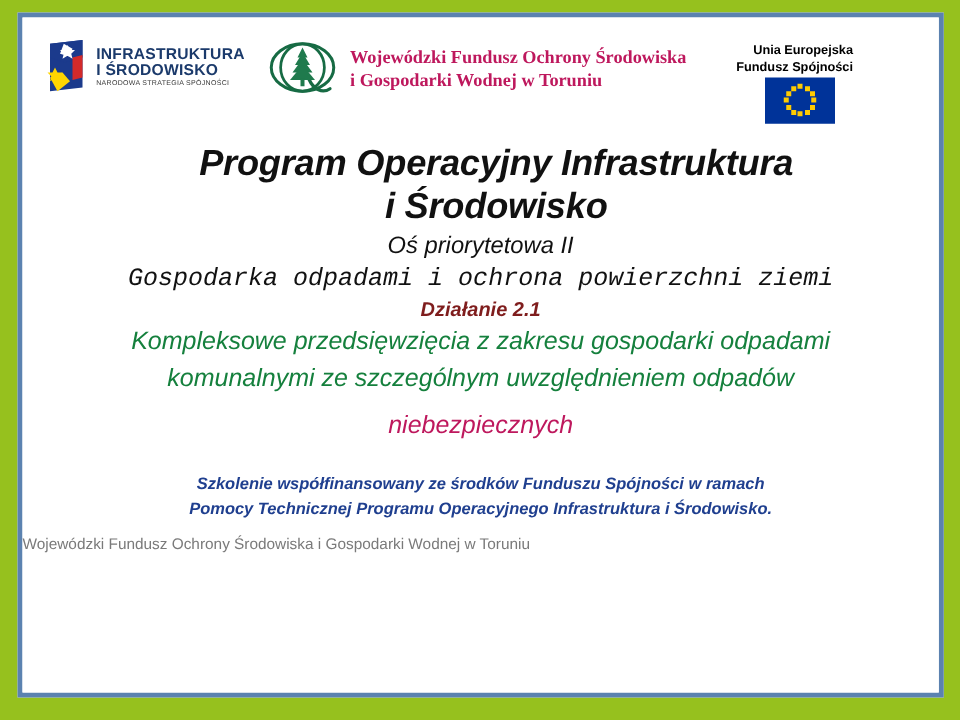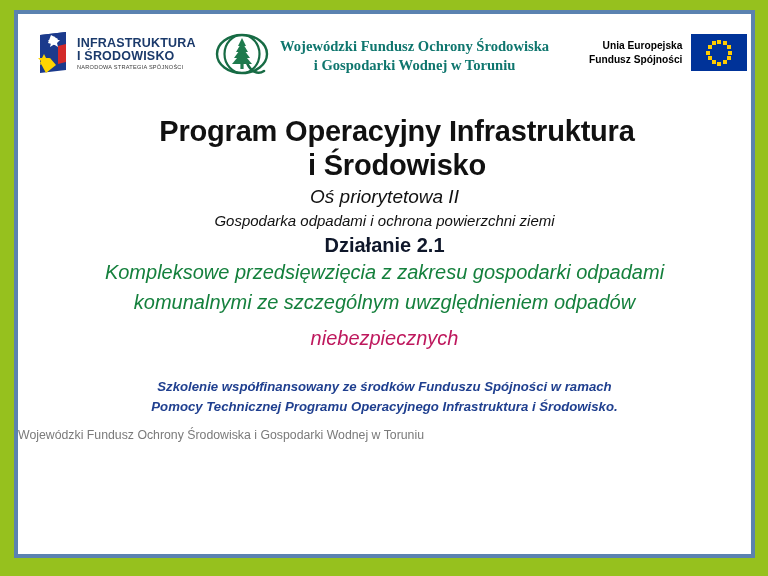--- a/index.html
+++ b/index.html
@@ -96,28 +96,28 @@
     width: 56px;
     height: 52px;
     position: relative;
     margin-right: 10px;
     flex: none;
   }
   .wfos-text {
     font-family: "Liberation Serif", serif;
     font-weight: bold;
     font-size: 14.6px;
-    color: #0f766e;
+    color: #be185d;
     line-height: 1.28;
-    text-align: center;
+    text-align: left;
     white-space: nowrap;
   }
 
   
-  .logo-ue { left: 571px; top: 4px; }
+  .logo-ue { left: 571px; top: 4px; flex-direction: column; }
   .ue-text {
     font-family: "Liberation Sans", sans-serif;
     font-weight: bold;
     font-size: 10.2px;
     color: #000000;
     line-height: 1.35;
     text-align: right;
     margin-right: 9px;
     white-space: nowrap;
   }
@@ -139,48 +139,50 @@
   .title-block {
     position: absolute;
     left: 0;
     top: 100px;
     width: 733px;
     text-align: center;
   }
   .t-prog {
     font-family: "Liberation Sans", sans-serif;
     font-weight: bold;
+    font-style: italic;
     font-size: 29px;
     color: #111111;
     line-height: 1.18;
     letter-spacing: -0.2px;
     padding-left: 25px;
   }
   .t-axis {
     font-family: "Liberation Sans", sans-serif;
     font-weight: normal;
     font-style: italic;
     font-size: 19px;
     color: #111111;
     margin-top: 4px;
     line-height: 1.2;
   }
   .t-axis-name {
-    font-family: Liberation Sans, sans-serif;
-    font-style: italic;
-    font-size: 15px;
+    font-family: Liberation Mono, monospace;
+    font-style: italic;
+    font-size: 20px;
     color: #111111;
     margin-top: 3px;
     line-height: 1.2;
   }
   .t-measure {
     font-family: "Liberation Sans", sans-serif;
     font-weight: bold;
-    font-size: 20px;
-    color: #0f172a;
+    font-style: italic;
+    font-size: 16px;
+    color: #7f1d1d;
     margin-top: 3px;
     line-height: 1.2;
   }
   .t-desc {
     font-family: "Liberation Sans", sans-serif;
     font-style: italic;
     font-size: 20px;
     color: #15803d;
     margin-top: 2px;
     line-height: 1.38;

